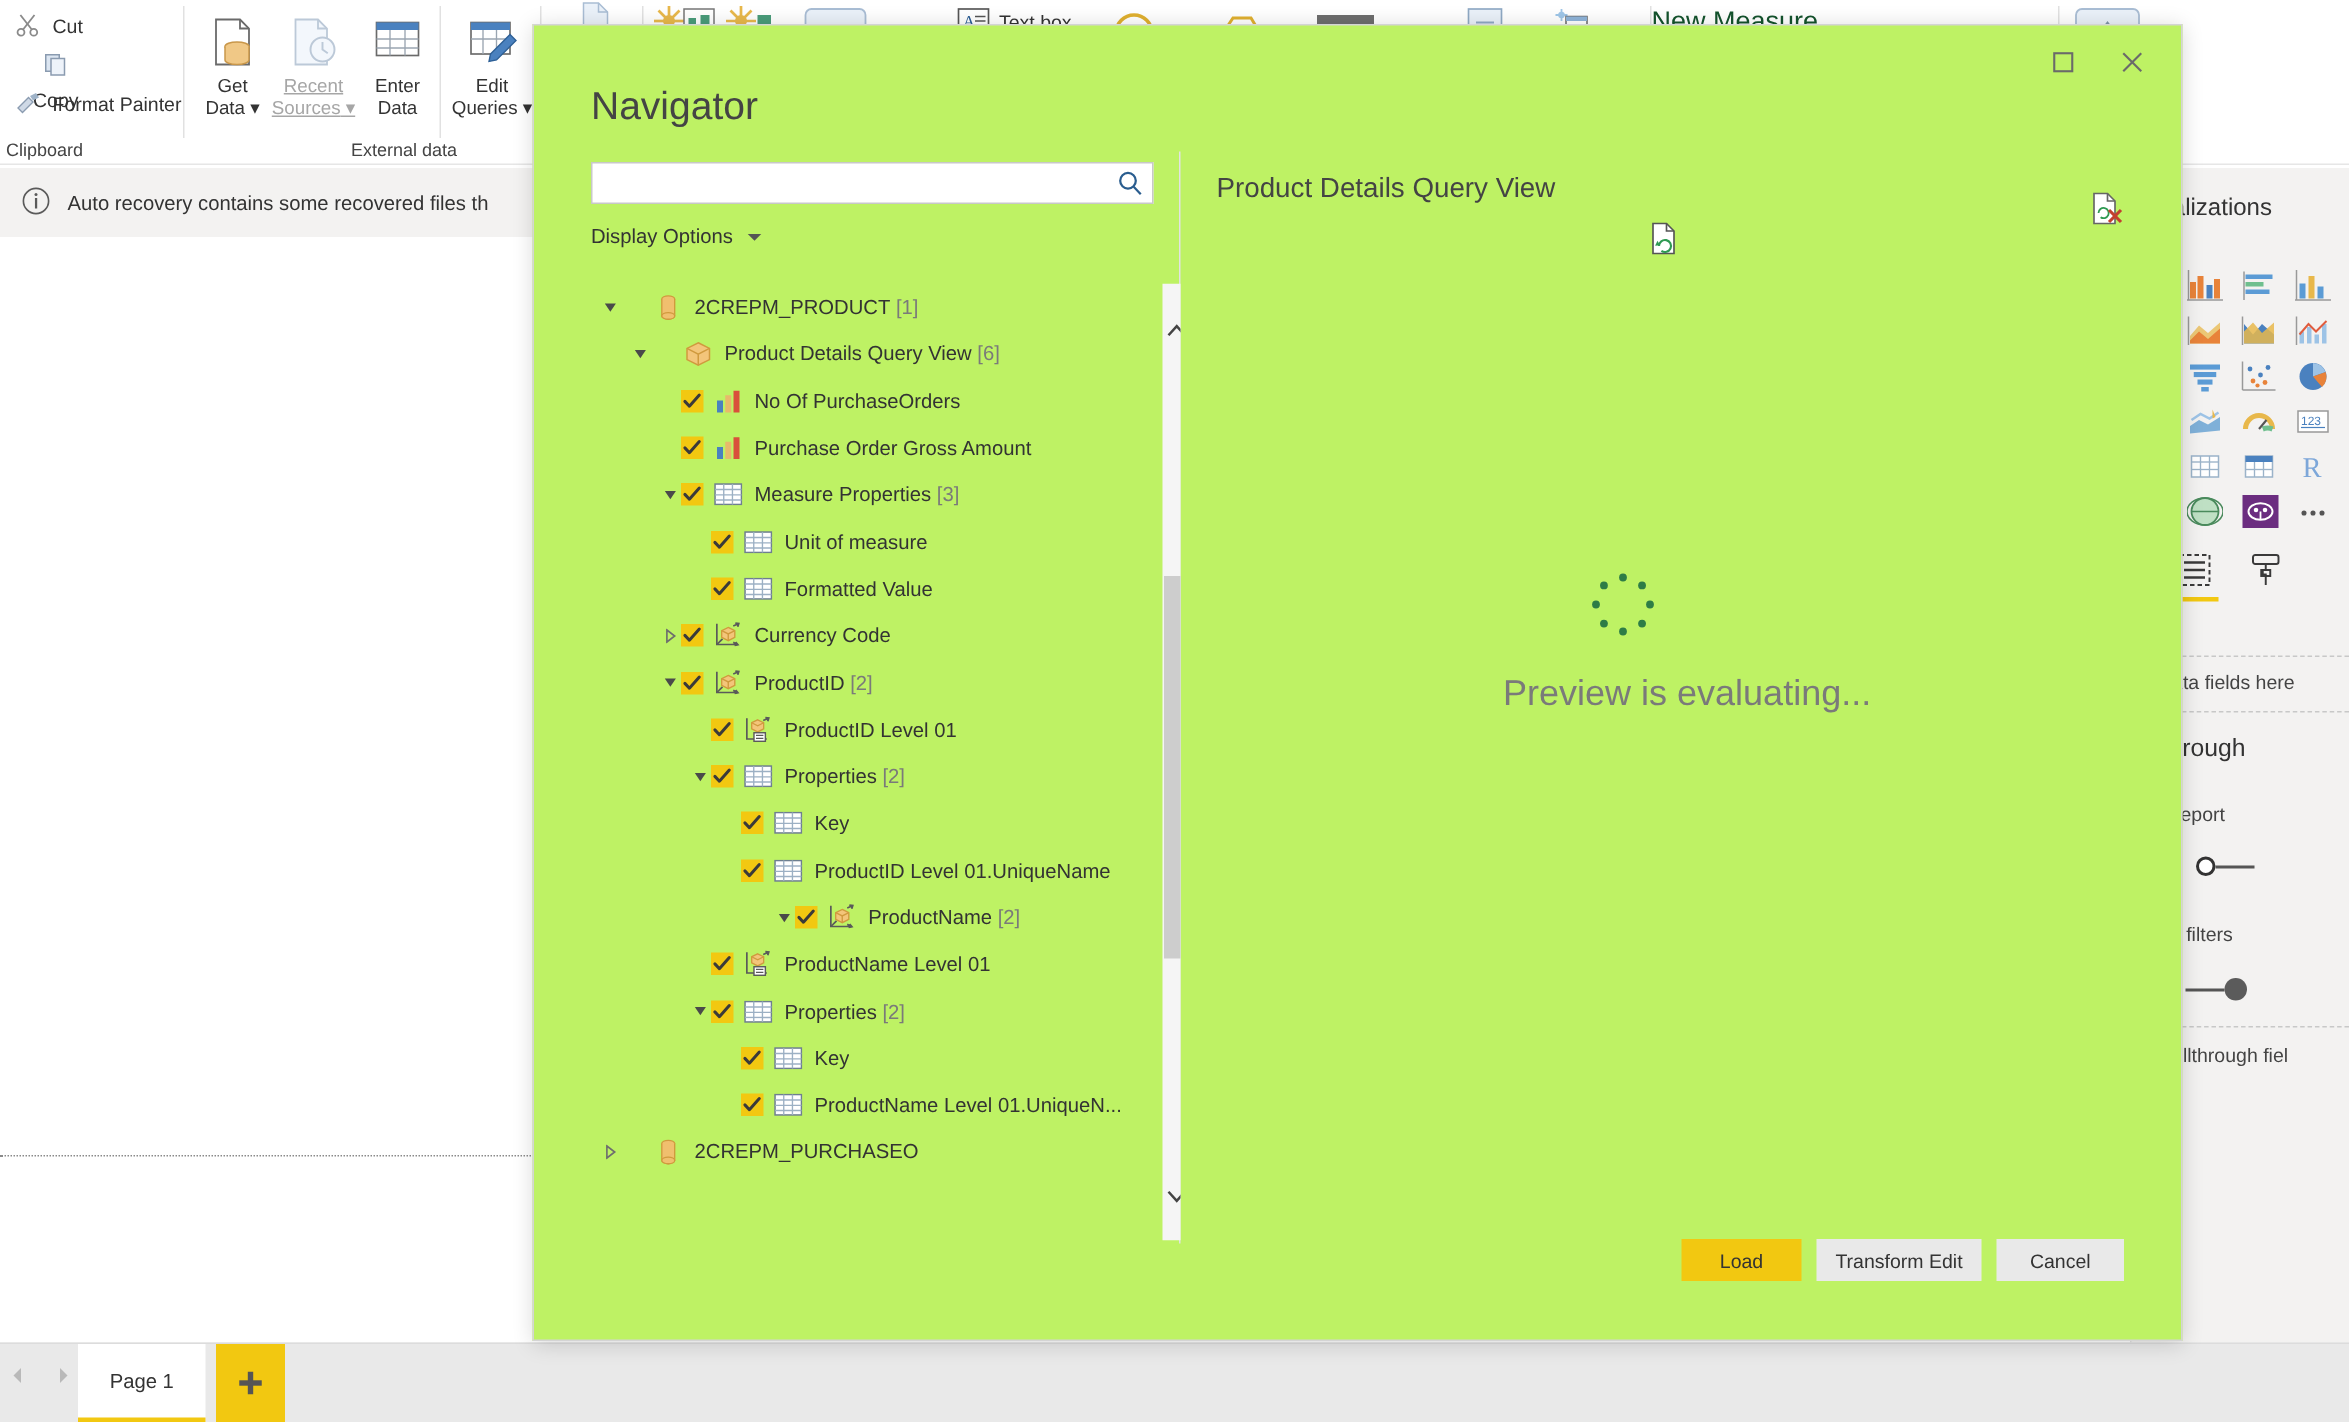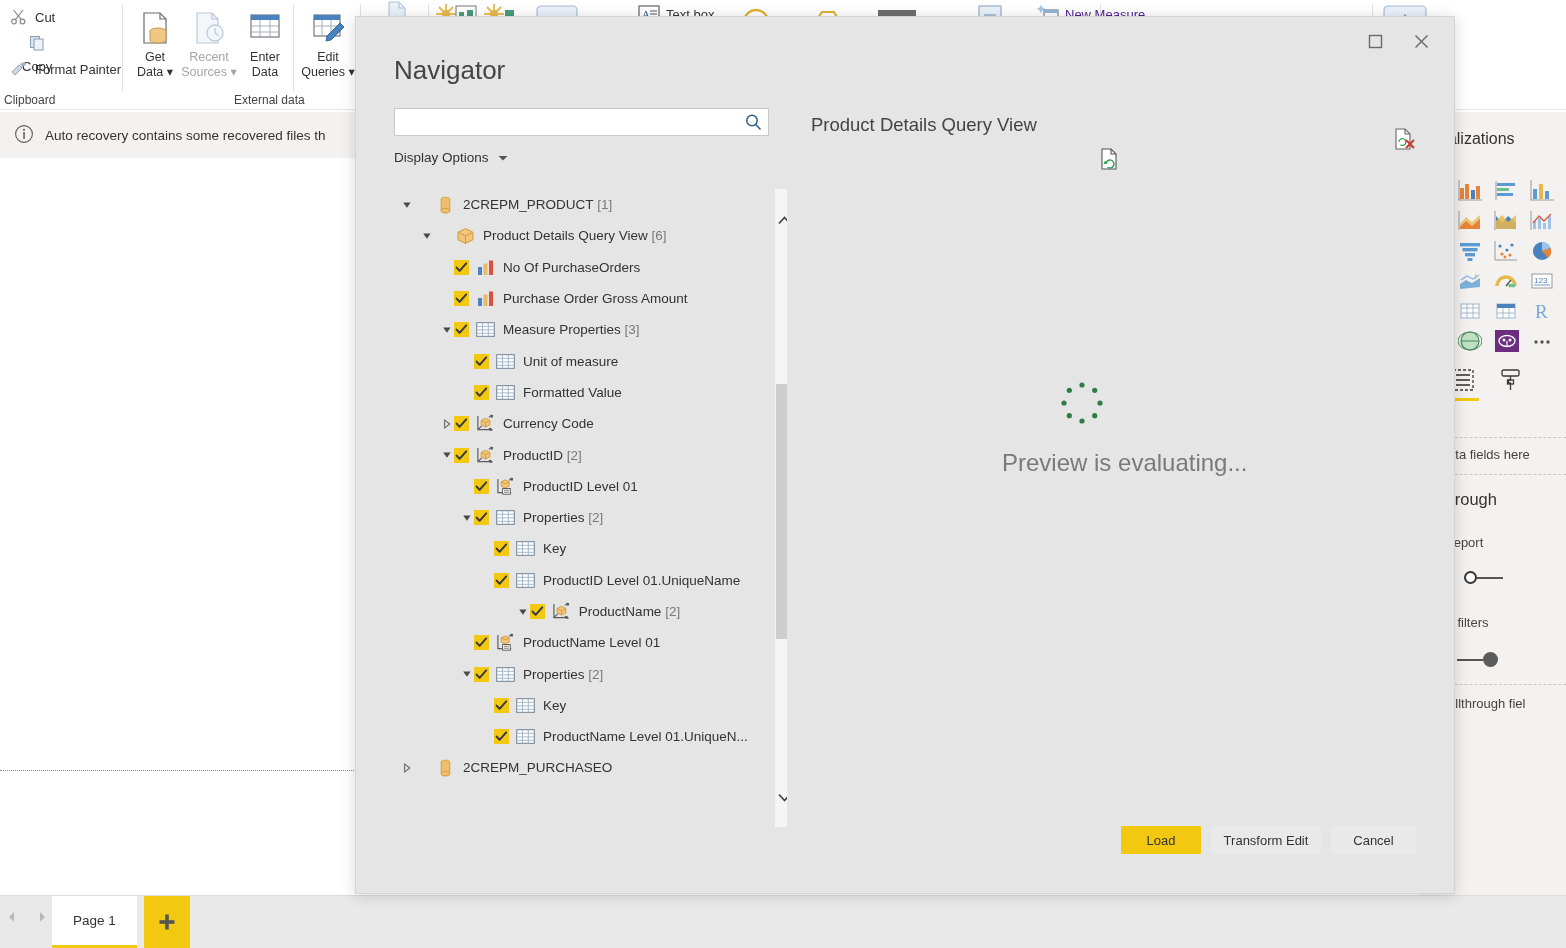--- a/index.html
+++ b/index.html
@@ -13,21 +13,21 @@
   
   #ribbon { position:absolute; left:0; top:0; width:1566px; height:110px; background:#ffffff; }
   .rib-sep { position:absolute; top:4px; width:1px; height:88px; background:#e1e1e1; }
   .rib-group-label { position:absolute; font-size:12px; color:#444; }
   .rib-bottomline { position:absolute; left:0; top:109px; width:1566px; height:1px; background:#e6e6e6; }
 
   .clip-item { position:absolute; font-size:13px; color:#333; display:flex; align-items:center; gap:7px; }
   .clip-ico { width:18px; height:18px; display:block; }
 
   .big-btn { position:absolute; width:58px; text-align:center; font-size:12.5px; color:#333; line-height:15px; }
-  .big-btn.dis { color:#a6a6a6; }
+  .big-btn.dis { color:#a6a6a6;text-decoration:underline; }
   .big-btn .bi { height:44px; display:flex; align-items:center; justify-content:center; }
 
   
   #infobar { position:absolute; left:0; top:112px; width:1440px; height:46px; background:#f3f2f1;
              display:flex; align-items:center; padding-left:14px; gap:11px; }
   #infobar .itxt { font-size:13.5px; color:#333; white-space:nowrap; }
 
   
   #canvas { position:absolute; left:0; top:158px; width:1420px; height:737px; background:#fff; }
   #canvas-dashed { position:absolute; left:0; top:770px; width:354px; border-top:1px dotted #8a8a8a; }
@@ -59,21 +59,21 @@
              border-top:1px solid #dcdcdc; }
   #pg-arrows { position:absolute; left:6px; top:14px; display:flex; gap:18px; align-items:center; }
   #pg-tab { position:absolute; left:52px; top:0px; width:85px; height:52px; background:#fff;
             border-bottom:3px solid #f2c811; display:flex; align-items:center; justify-content:center;
             font-size:13.5px; color:#333; }
   #pg-add { position:absolute; left:144px; top:0px; width:46px; height:52px; background:#f2c811;
             display:flex; align-items:center; justify-content:center; }
 
   
   #dlg { position:absolute; left:355px; top:16px; width:1100px; height:878px;
-         background:#e5e5e5; border:1px solid #d4d4d4;
+         background:#bef264; border:1px solid #d4d4d4;
          box-shadow:0 2px 14px rgba(0,0,0,0.16); }
   #dlg-titlebar { position:absolute; right:0; top:0; width:110px; height:48px; display:flex;
                   align-items:center; justify-content:flex-end; gap:4px; padding-right:12px; }
   .winbtn { width:42px; height:36px; display:flex; align-items:center; justify-content:center; cursor:pointer; }
   #dlg-title { position:absolute; left:38px; top:38px; font-size:26px; color:#444; font-weight:400; }
 
   #search-wrap { position:absolute; left:38px; top:91px; width:375px; height:28px; border:1px solid #c8c8c8;
                  background:#fff; display:flex; align-items:center; }
   #search-input { border:0; outline:0; flex:1; height:26px; padding:0 6px; font-size:13px;
                   font-family:"Liberation Sans", sans-serif; color:#333; background:transparent; }
@@ -310,21 +310,21 @@
       <g fill="#9fc6e8">
           <circle cx="5" cy="5" r="2.2"></circle>
       <g stroke="#9fc6e8" stroke-width="1.2">
             <line x1="5" y1="1" x2="5" y2="9"></line>
             <line x1="1" y1="5" x2="9" y2="5"></line>
           </g>
         </g>
       <rect x="8" y="6" width="14" height="12" fill="#fff" stroke="#6a6a6a" stroke-width="1"></rect>
       <rect x="8" y="6" width="14" height="3" fill="#8fb4d9"></rect>
     </svg>
-    <span style="font-size:13px; color:#4c1d95;">New Measure</span>
+    <span style="font-size:18px; color:#14532d;margin-left:36px;">New Measure</span>
   </div>
   <div style="position:absolute; left:1380px; top:4px;">
     <svg width="50" height="22" viewBox="0 0 50 22">
         <rect x="4" y="2" width="42" height="18" rx="4" fill="#eaf1f9" stroke="#a9bdd4" stroke-width="1.2"></rect>
         <path d="M22 14 l3-4 3 4 z" fill="#7f93a8"></path>
       </svg>
   </div>
   <div class="rib-bottomline"></div>
 </div>
 

